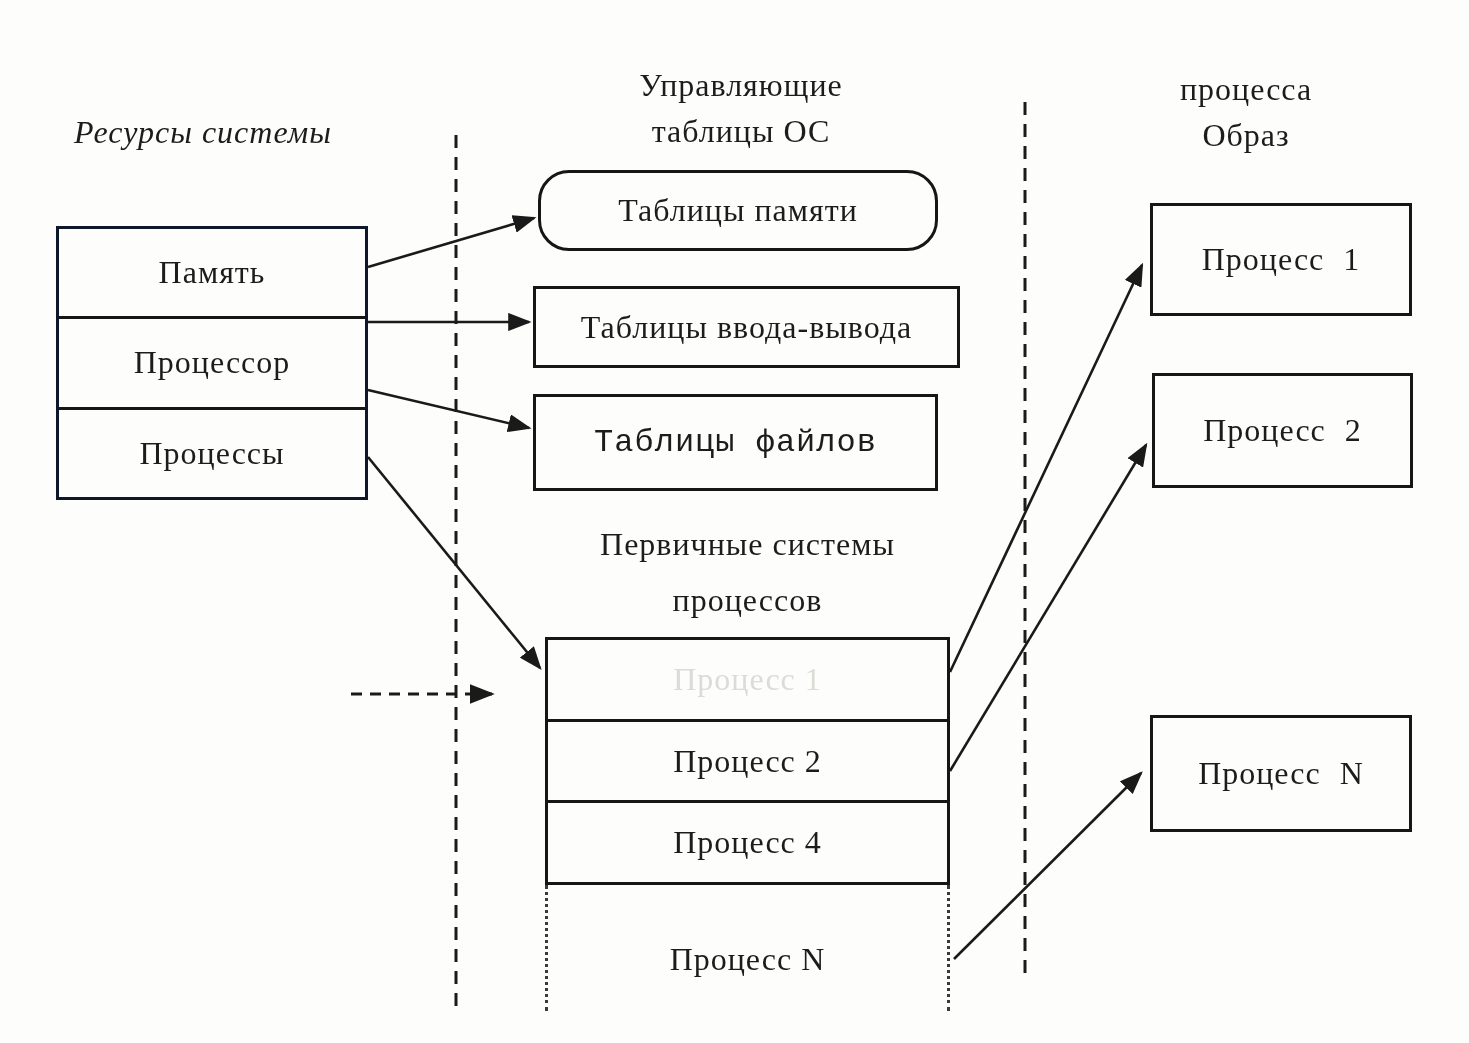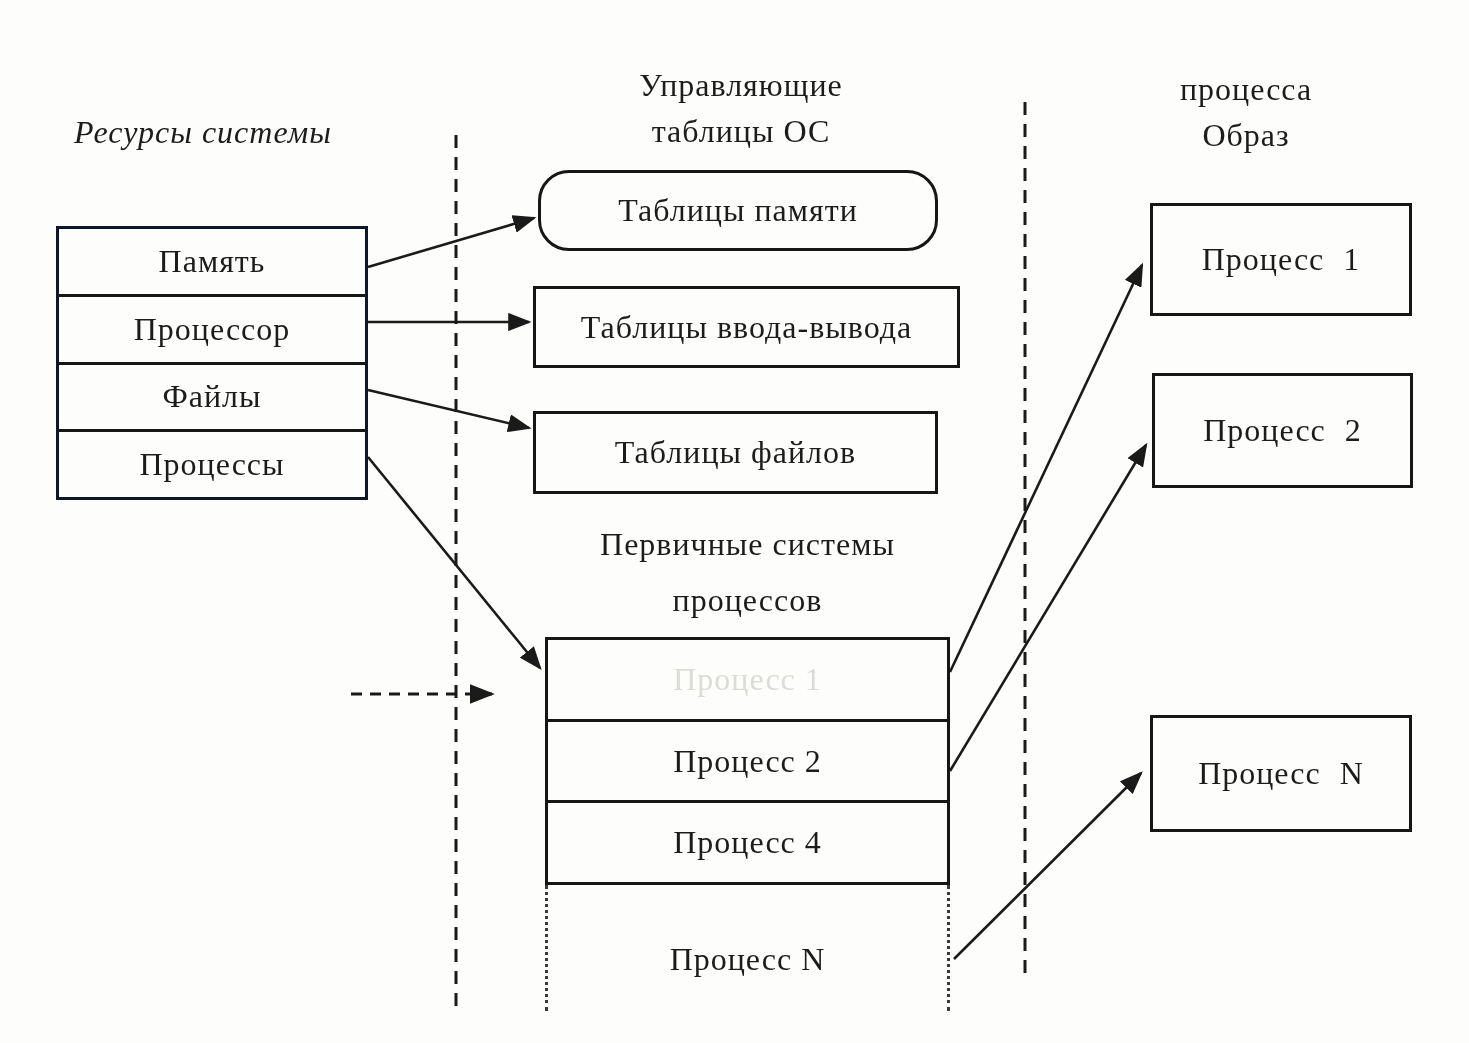--- a/index.html
+++ b/index.html
@@ -69,28 +69,27 @@
   </div>
 
   <div class="hdr two" style="left:1100px;top:66px;width:292px;">
     <div>процесса</div>
     <div>Образ</div>
   </div>
 
   <div class="stack" style="left:56px;top:226px;width:312px;height:274px;">
     <div class="row">Память</div>
     <div class="row">Процессор</div>
-    <div class="row">Файлы</div>
     <div class="row">Процессы</div>
   </div>
 
 
   <div class="box" style="left:538px;top:170px;width:400px;height:81px;border-radius:31px;">Таблицы памяти</div>
   <div class="box" style="left:533px;top:280px;width:427px;height:82px;margin-top:6px;">Таблицы ввода-вывода</div>
-  <div class="box" style="left:533px;top:411px;width:405px;height:83px;">Таблицы файлов</div>
+  <div class="box" style="left:533px;top:394px;width:405px;height:97px;font-family:Liberation Mono, monospace;">Таблицы файлов</div>
 
   <div class="hdr" style="left:545px;top:516px;width:405px;line-height:56px;">
     <div>Первичные системы</div>
     <div>процессов</div>
   </div>
 
   <div class="ptable" style="left:545px;top:637px;width:405px;height:248px;">
     <div class="prow faded">Процесс 1</div>
     <div class="prow">Процесс 2</div>
     <div class="prow">Процесс 4</div>

